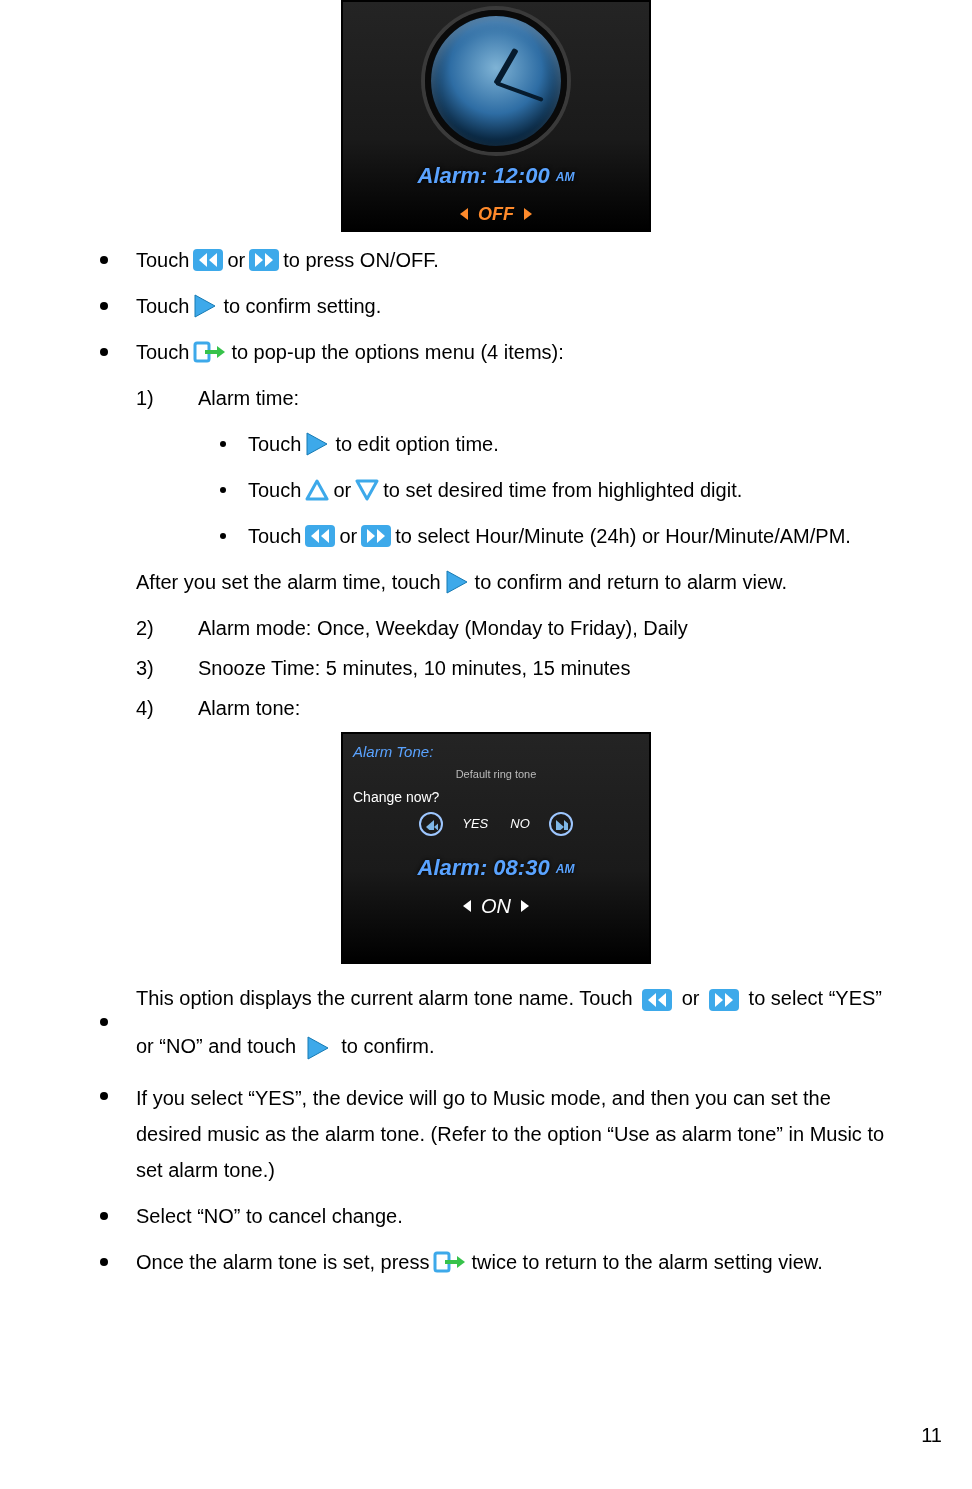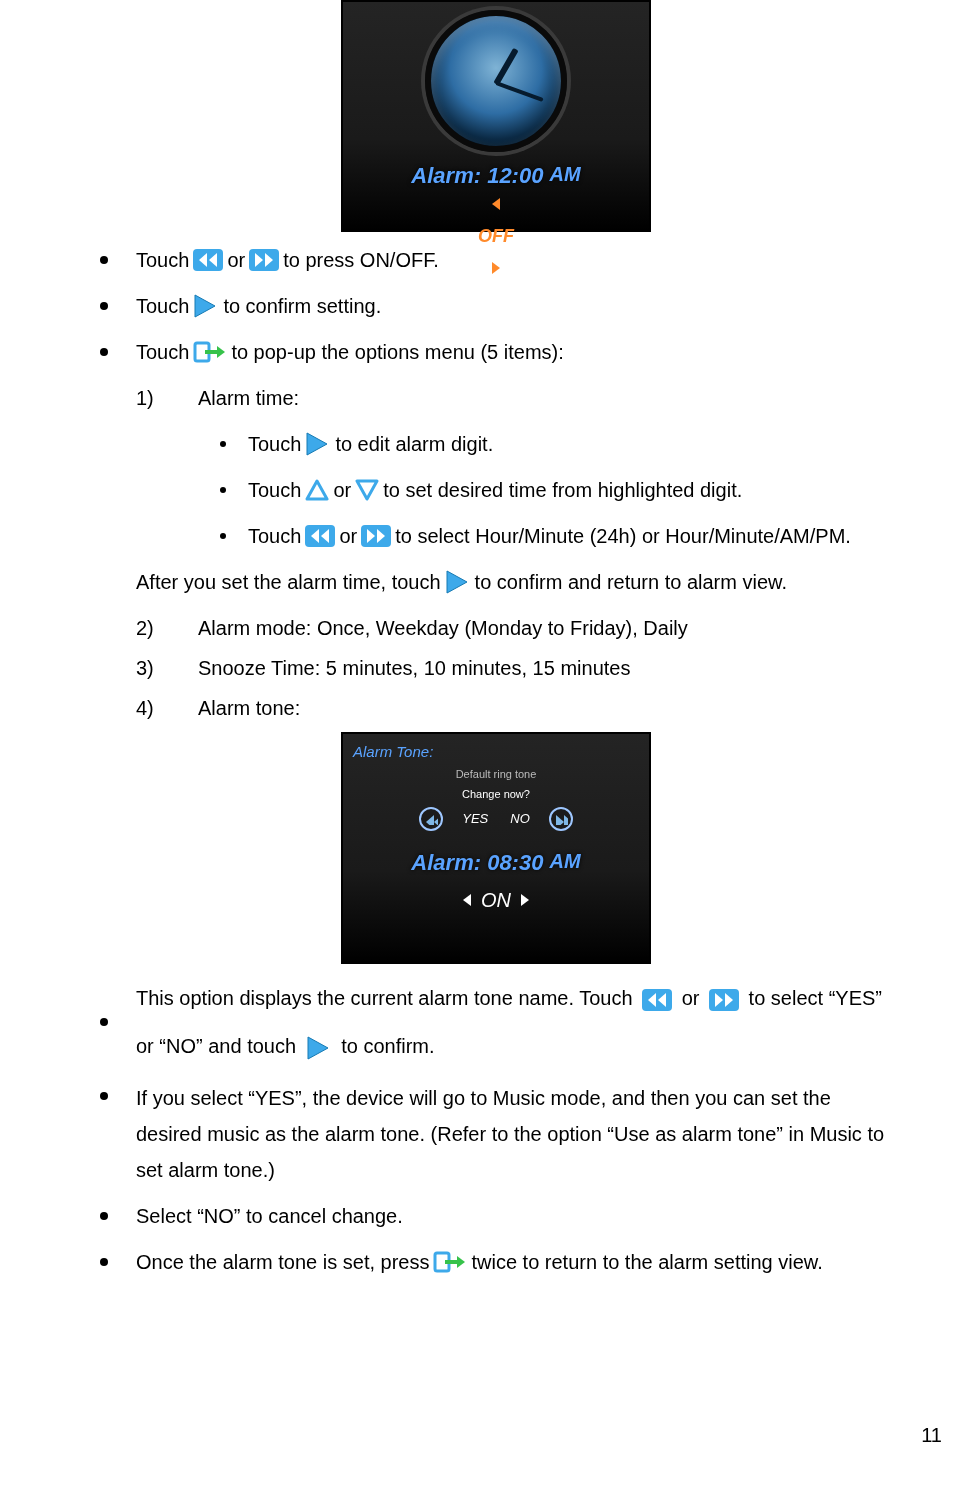--- a/index.html
+++ b/index.html
@@ -78,37 +78,36 @@
     background: #061b2e; transform-origin: left center;
     border-radius: 2px;
   }
   .clockface::before { width: 40px; height: 6px; transform: rotate(-60deg); }
   .clockface::after  { width: 50px; height: 4px; transform: rotate(20deg); }
   .alarm-label {
     font-size: 22px; font-weight: bold;
     color: #5aa3ff; font-style: italic;
     text-shadow: 0 0 4px #000;
   }
-  .alarm-label .ampm { font-size: 20px; vertical-align: 2px; }
+  .alarm-label .ampm { font-size: 12px; vertical-align: 2px; }
   .off-row {
     color: #ff8a2b; font-size: 18px; font-weight: bold; font-style: italic;
     display: flex; justify-content: center; gap: 10px; align-items: center;
     margin-top: 2px;
-    flex-direction: column;
   }
   .tri-l, .tri-r { width: 0; height: 0; border-top: 6px solid transparent; border-bottom: 6px solid transparent; }
   .tri-l { border-right: 8px solid #ff8a2b; }
   .tri-r { border-left: 8px solid #ff8a2b; }
 
   .dialog-strip {
     font-size: 15px; text-align: left; padding: 4px 10px 6px 10px;
   }
   .dialog-title { color: #5aa3ff; font-style: italic; }
   .ringtone { color: #bbb; text-align: center; font-size: 11px; }
-  .changenow { color: #fff; text-align: center; font-size: 11px; }
+  .changenow { color: #fff; text-align: left; font-size: 14px; }
   .yn-row { display: flex; justify-content: center; gap: 22px; margin: 2px 0 6px 0; }
   .yn {
     display: inline-flex; align-items: center; gap: 19px;
     font-size: 13px; font-style: italic; color: #fff;
   }
   .yn .pill {
     border: 2px solid #9ec7ff; border-radius: 50%;
     width: 20px; height: 20px; display: flex; align-items: center; justify-content: center;
     background: #1b1b1b;
   }
@@ -210,37 +209,37 @@
   </div>
 
   <div class="bullet-row">
     <span class="bullet-dot"></span>
     <span class="txt">Touch </span>
     <span class="icon">
         <svg width="34" height="26">
           <use href="#exit"></use>
         </svg>
       </span>
-    <span class="txt"> to pop-up the options menu (5 items):</span>
+    <span class="txt"> to pop-up the options menu (4 items):</span>
   </div>
 
   <div class="num-row">
     <span class="num-lab">1)</span>
     <span>Alarm time:</span>
   </div>
 
   <div class="bullet-row indent-2">
     <span class="sub-dot"></span>
     <span class="txt">Touch </span>
     <span class="icon">
         <svg width="26" height="26">
           <use href="#play"></use>
         </svg>
       </span>
-    <span class="txt"> to edit alarm digit.</span>
+    <span class="txt"> to edit option time.</span>
   </div>
 
   <div class="bullet-row indent-2">
     <span class="sub-dot"></span>
     <span class="txt">Touch </span>
     <span class="icon">
         <svg width="24" height="22">
           <use href="#tri-up"></use>
         </svg>
       </span>

